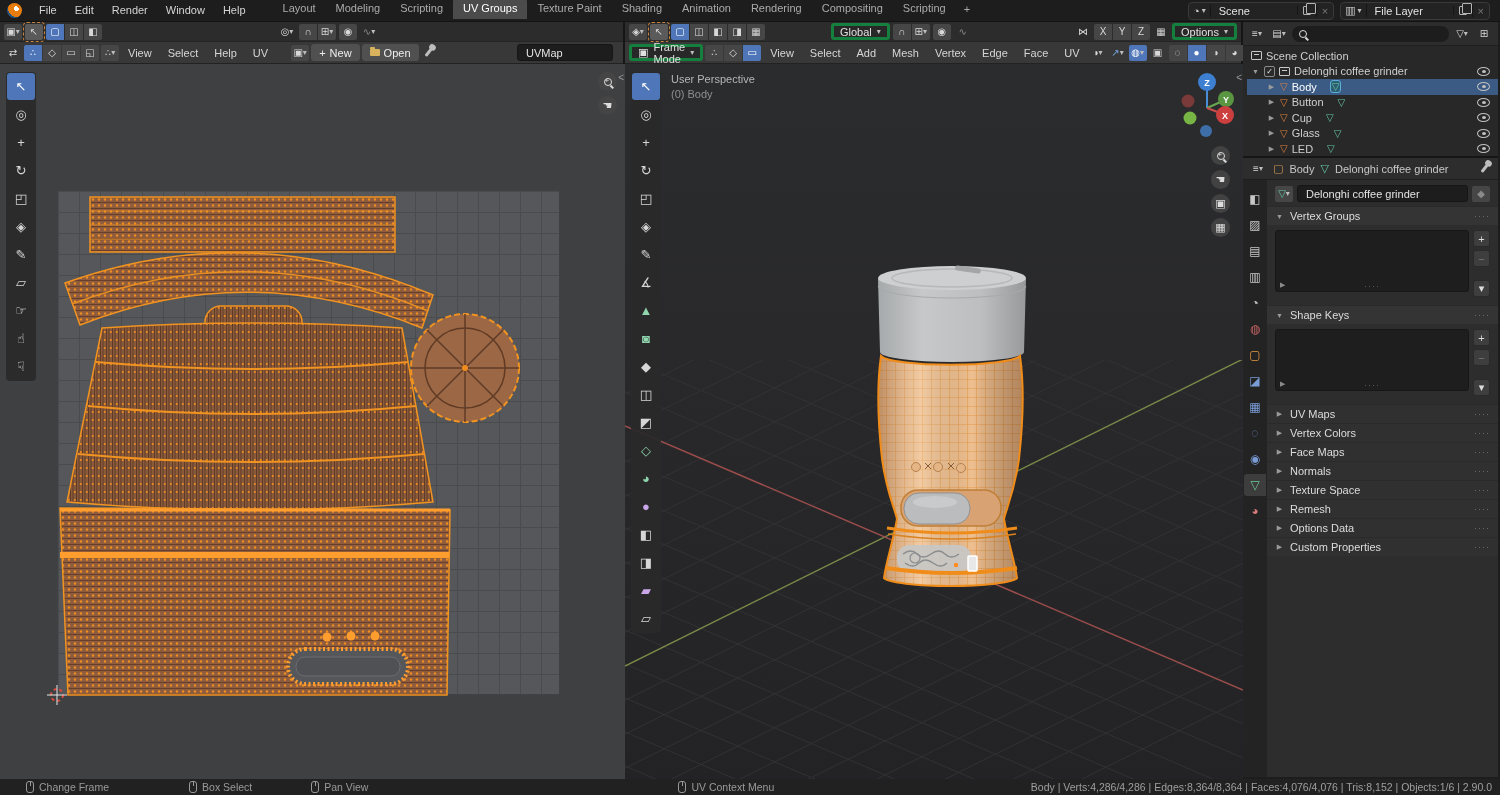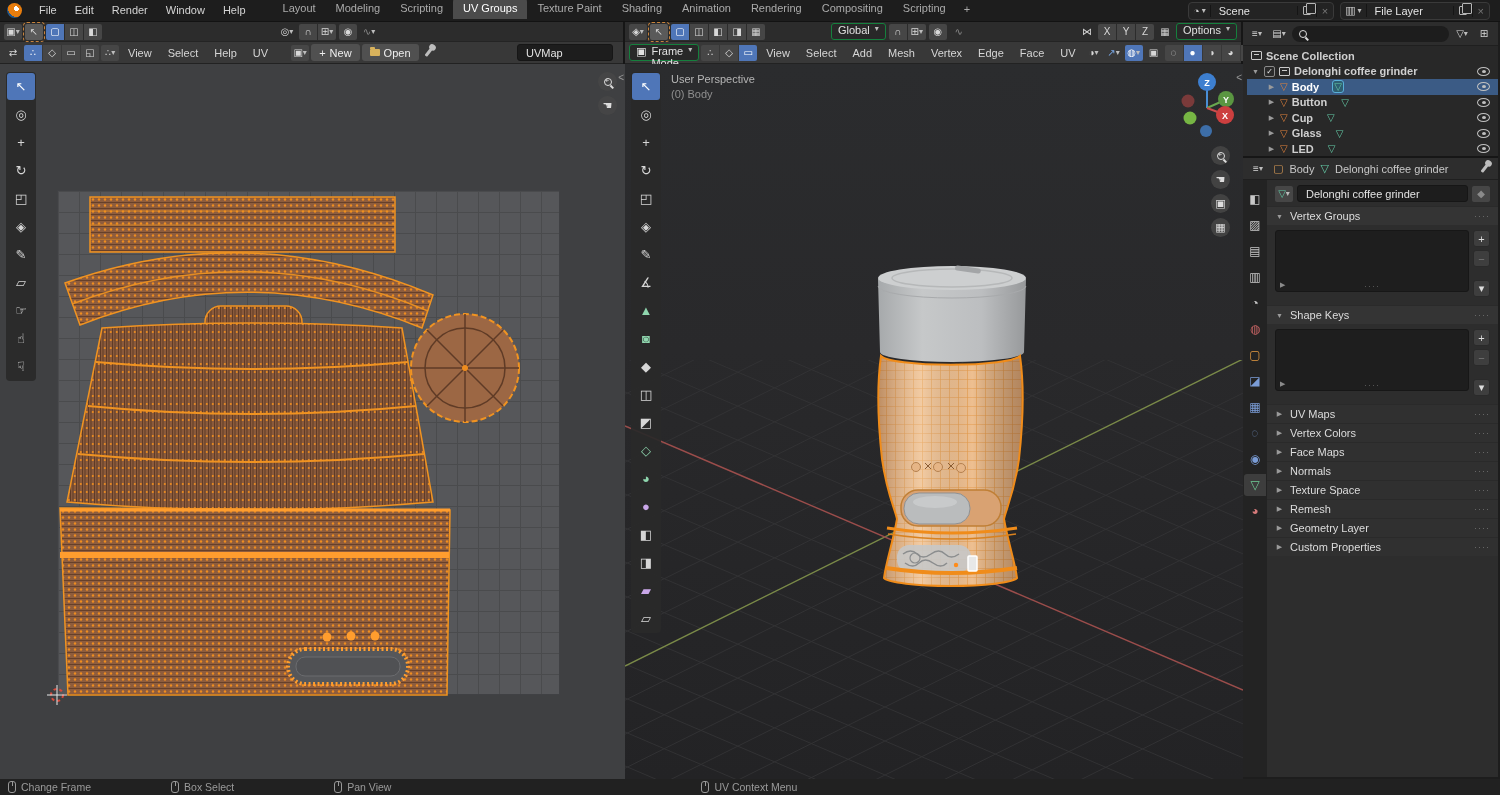--- a/index.html
+++ b/index.html
@@ -39,21 +39,21 @@
   .hmenu { padding:0 7px; line-height:20px; color:#d6d6d6; }
   .ibtn { height:16px; min-width:18px; padding:0 2px; background:#464646; border-radius:2px;
     display:inline-flex; align-items:center; justify-content:center; color:#d8d8d8; font-size:10px; }
   .ibtn.flat { background:transparent; }
   .ibtn.active-tool { background:#5a5a5a; outline:1px dashed #c8833c; outline-offset:1px; }
   .ibtn.blue { background:#4f76b8; color:#fff; }
   .btn-group { display:flex; gap:1px; }
   .btn-group .ibtn { border-radius:0; }
   .btn-group .ibtn:first-child { border-radius:2px 0 0 2px; }
   .btn-group .ibtn:last-child { border-radius:0 2px 2px 0; }
-  .drop-sel { height:17px; background:#282828; border:1px solid #15803d; border-radius:3px; display:inline-flex; gap:5px; padding:0 6px; color:#e0e0e0; }
+  .drop-sel { height:17px; background:#282828; border:3px solid #15803d; border-radius:3px; display:inline-flex; align-items:center; gap:5px; padding:0 6px; color:#e0e0e0; }
   .txtfield { height:17px; background:#1d1d1d; border:1px solid #161616; border-radius:3px; display:inline-flex; align-items:center; padding:0 8px; color:#e3e3e3; }
   .pushbtn { height:17px; background:#505050; border-radius:3px; display:inline-flex; align-items:center; gap:4px; padding:0 8px; color:#eee; }
   .folder-ic { position:relative; width:10px; height:7px; background:#d8b25c; border-radius:1px; }
   .folder-ic::before { content:''; position:absolute; left:0; top:-2px; width:5px; height:2px; background:#d8b25c; border-radius:1px 1px 0 0; }
   .pin-ic { position:relative; width:3px; height:9px; background:#bdbdbd; border-radius:1px; transform:rotate(38deg); margin:0 6px; }
   .pin-ic::before { content:''; position:absolute; top:-5px; left:-2px; width:7px; height:6px; border-radius:50%; background:#bdbdbd; }
 
   
   .uv-canvas { position:relative; width:625px; height:715px; background:#3f4042; overflow:hidden; }
   .uv-space { position:absolute; left:57px; top:126px; width:503px; height:505px; background:#56575a;
@@ -83,21 +83,21 @@
   .vp-overlay-text { position:absolute; left:46px; top:8px; z-index:4; line-height:15px; }
   .vp-overlay-text .l1 { color:#b5b5b5; }
   .vp-overlay-text .l2 { color:#8f8f8f; }
   .gizmo { position:absolute; right:8px; top:4px; z-index:5; }
   .gz-label { font-size:9px; font-weight:bold; fill:#fff; }
 
   
   .outliner { position:relative; height:136px; background:#282828; border-bottom:2px solid #161616; overflow:hidden; }
   .outl-hdr { height:24px; background:#2d2d2d; display:flex; align-items:center; gap:4px; padding:0 5px; border-bottom:1px solid #1f1f1f; }
   .search-pill { flex:1; height:16px; background:#1d1d1d; border-radius:8px; display:flex; align-items:center; padding:0 7px; gap:5px; }
-  .tree { padding:2px 0 0 4px;font-weight:bold; }
+  .tree { padding:2px 0 0 4px; }
   .trow { height:15.5px; display:flex; align-items:center; gap:4px; padding-left:4px; color:#cfcfcf; }
   .trow.sel { background:#3b5b85; color:#fff; }
   .trow .ind1 { width:12px; }
   .tri-obj { color:#e0813c; font-size:10px; }
   .tri-mesh { color:#63c7a4; font-size:10px; margin-left:10px; }
   .tri-mesh.hl { outline:1px solid #58b0d8; border-radius:2px; background:#2e5f72; padding:0 1px; }
   .eye { position:relative; width:13px; height:9px; border:1px solid #c0c0c0; border-radius:50%; margin-left:auto; margin-right:8px; flex:none; }
   .eye::after { content:''; position:absolute; left:3.5px; top:2px; width:4px; height:3px; border-radius:50%; background:#c0c0c0; }
   .disc { width:9px; font-size:7px; color:#9a9a9a; text-align:center; }
   .cbx { width:11px; height:11px; background:#2a2a2a; border:1px solid #8a8a8a; border-radius:2px; font-size:8px; color:#e8e8e8; display:flex; align-items:center; justify-content:center; }
@@ -757,45 +757,46 @@
             <span>Texture Space</span>
             <span class="grip">····</span>
           </div>
           <div class="panel-hdr panel-collapsed">
             <span class="disc">▶</span>
             <span>Remesh</span>
             <span class="grip">····</span>
           </div>
           <div class="panel-hdr panel-collapsed">
             <span class="disc">▶</span>
-            <span>Geometry Layer</span>
+            <span>Options Data</span>
             <span class="grip">····</span>
           </div>
           <div class="panel-hdr panel-collapsed">
             <span class="disc">▶</span>
             <span>Custom Properties</span>
             <span class="grip">····</span>
           </div>
         </div>
       </div>
     </div>
   </div>
 
   <div class="statusbar">
-    <span class="hint" style="margin-left:8px">
+    <span class="hint" style="margin-left:26px">
       <span class="mouse"></span>
       <span>Change Frame</span>
     </span>
     <span class="hint" style="margin-left:80px">
       <span class="mouse"></span>
       <span>Box Select</span>
     </span>
-    <span class="hint" style="margin-left:100px">
+    <span class="hint" style="margin-left:59px">
       <span class="mouse"></span>
       <span>Pan View</span>
     </span>
     <span class="hint" style="margin-left:310px">
       <span class="mouse"></span>
       <span>UV Context Menu</span>
     </span>
+    <span class="stats">Body | Verts:4,286/4,286 | Edges:8,364/8,364 | Faces:4,076/4,076 | Tris:8,152 | Objects:1/6 | 2.90.0</span>
   </div>
 
 </div>
 
 </body></html>

